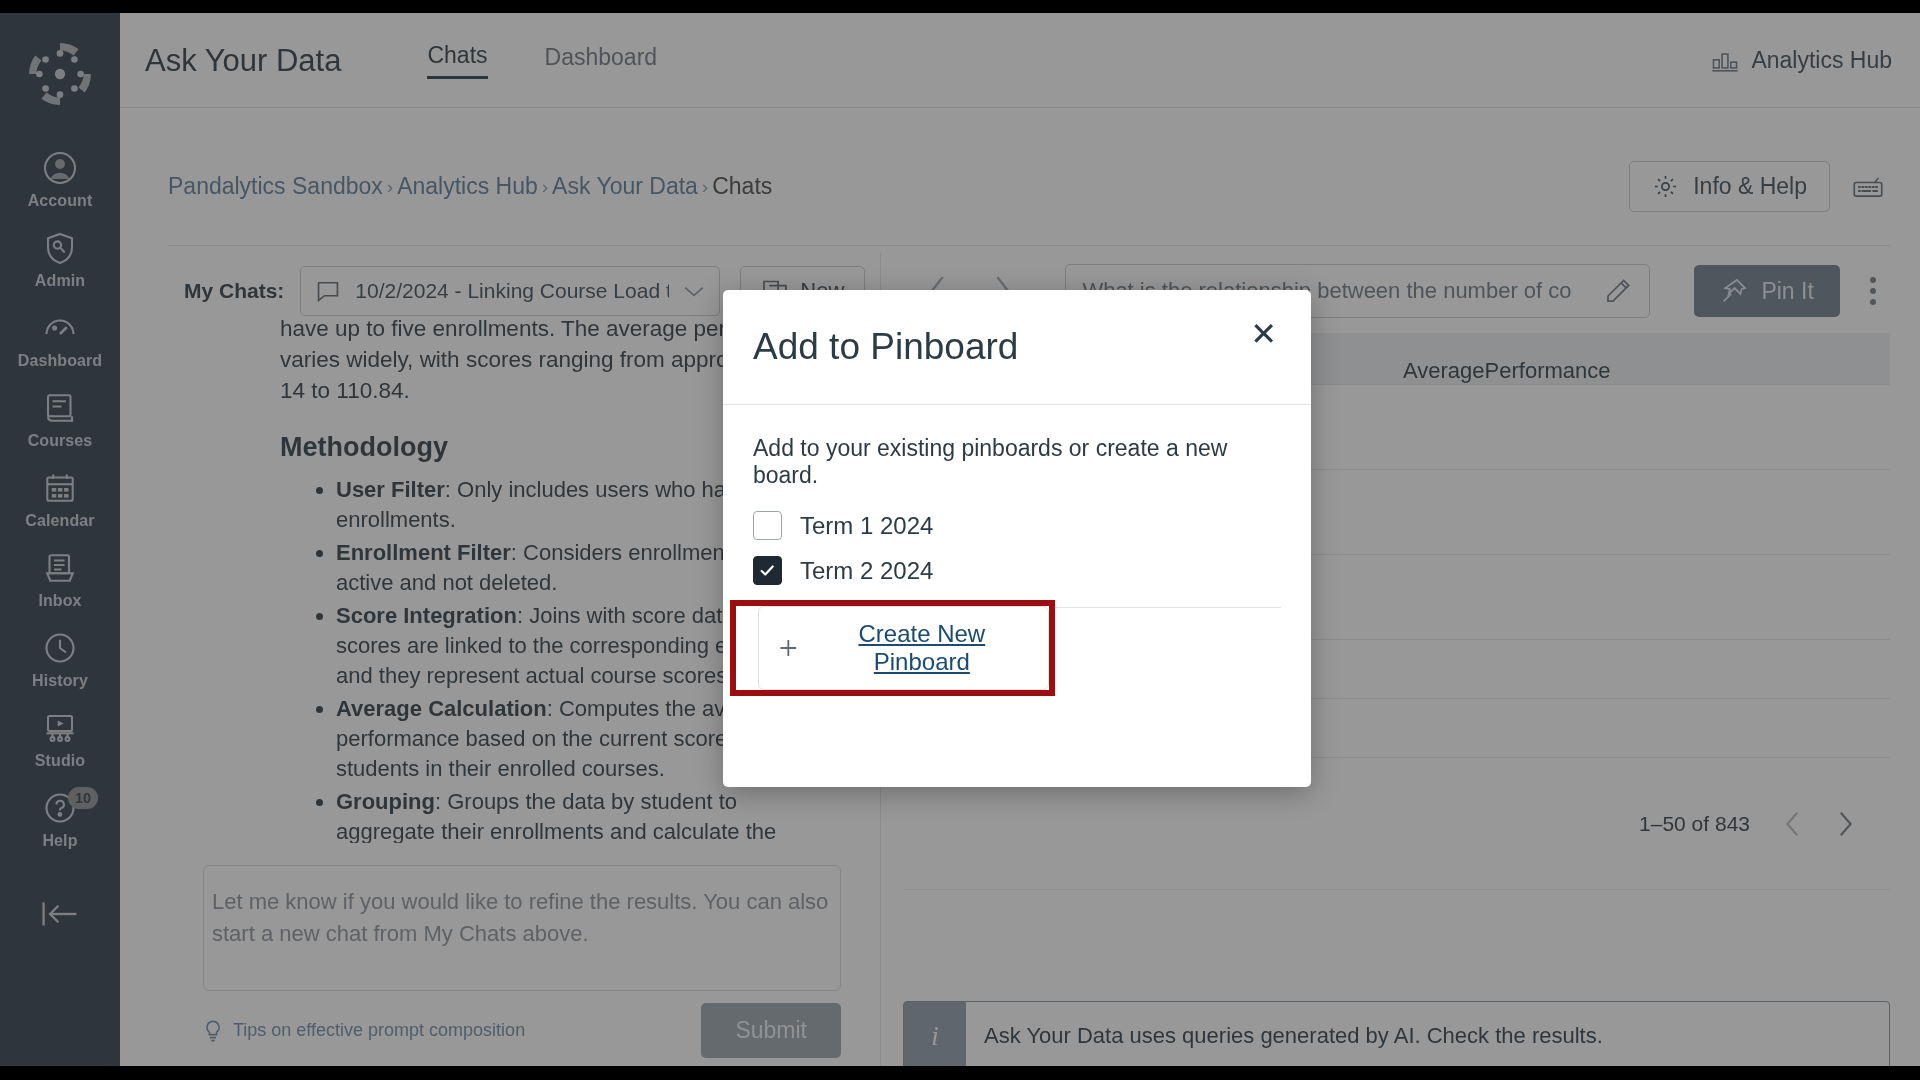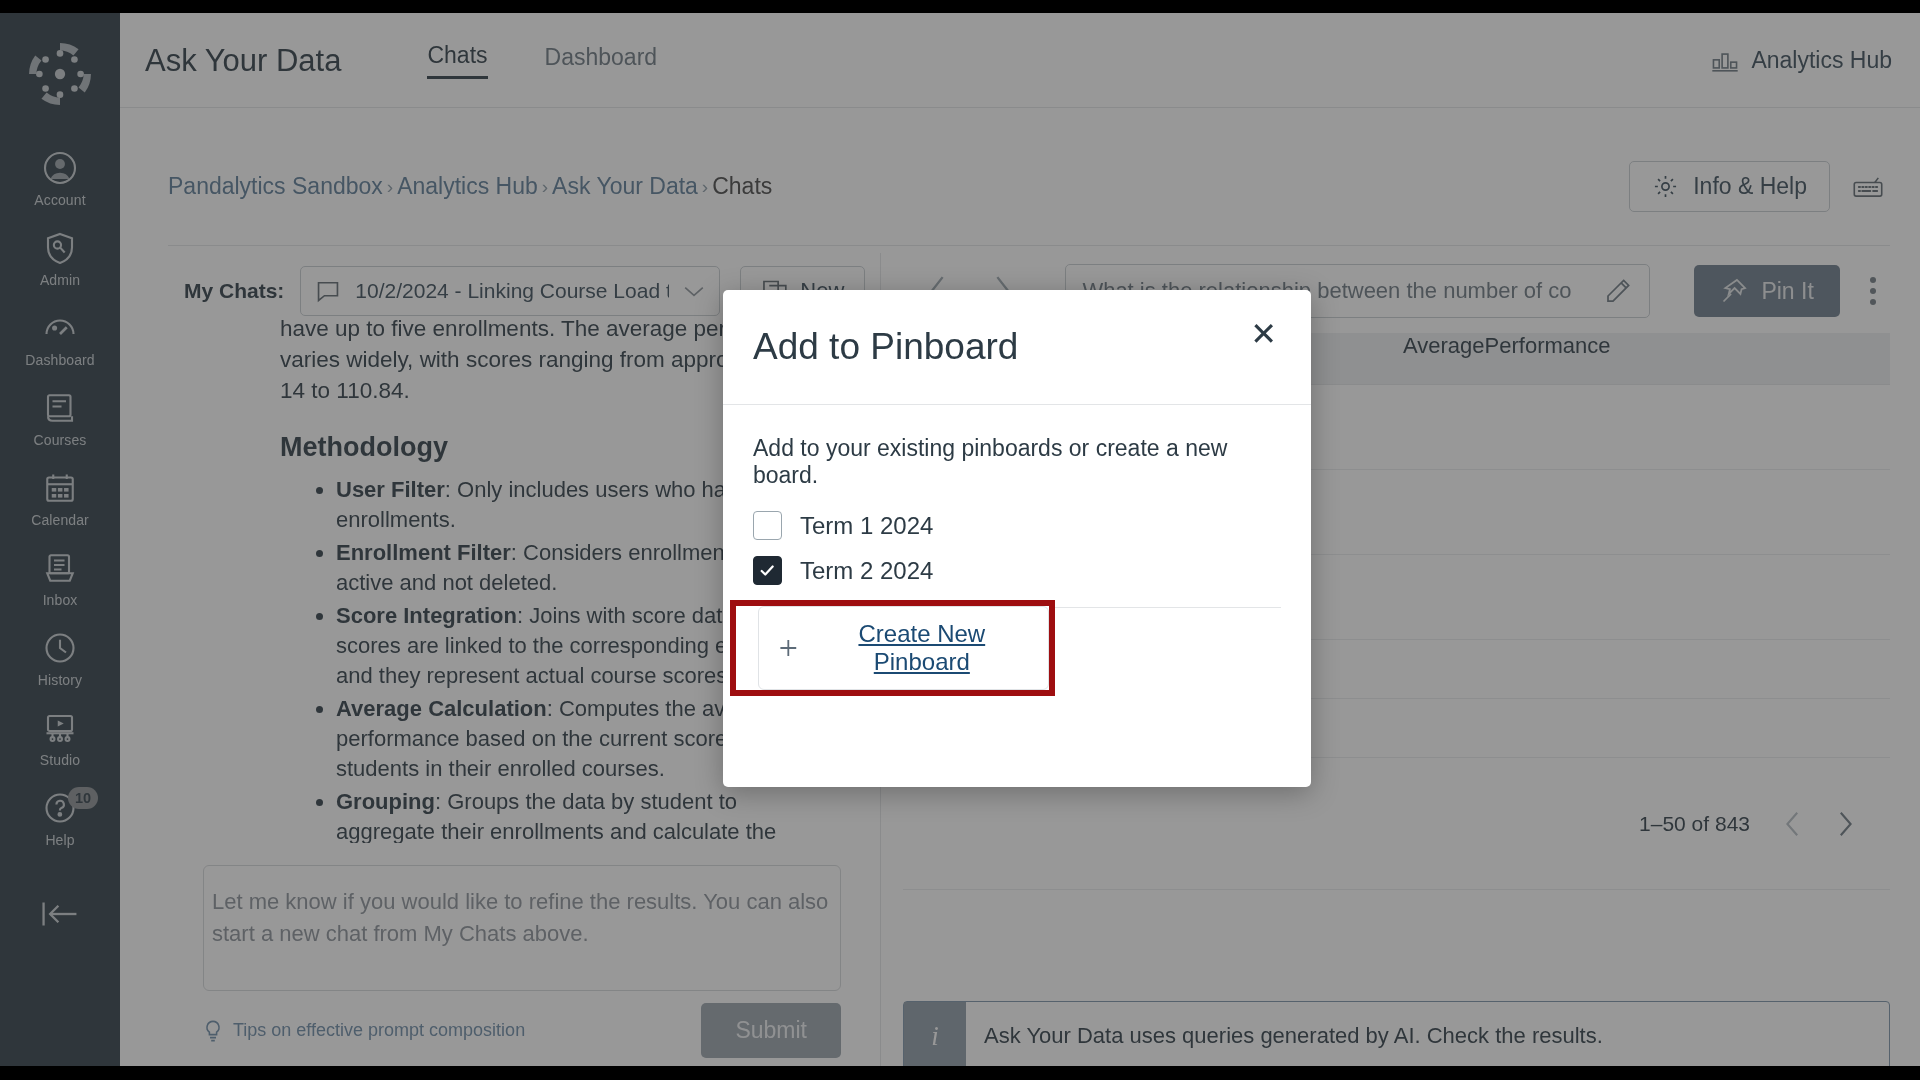--- a/index.html
+++ b/index.html
@@ -22,22 +22,22 @@
     background: #2D3B45; display: flex; flex-direction: column; align-items: center;
     padding-top: 28px; color: #c7cdd1;
   }
   .gnav-logo { width: 66px; height: 66px; margin-bottom: 34px; }
   .gnav-item {
     width: 120px; display: flex; flex-direction: column; align-items: center;
     padding: 9px 0 10px; position: relative; cursor: pointer;
   }
   .gnav-icon { width: 36px; height: 36px; display: block; }
   .gnav-label {
-    font-size: 14px; line-height: 21px; margin-top: 4px;
-    color: #c7cdd1; letter-spacing: .1px; white-space: nowrap;
+    font-size: 16px; line-height: 21px; margin-top: 4px;
+    color: #c7cdd1; letter-spacing: .1px; white-space: nowrap; font-weight: bold;
   }
   .gnav-badge {
     position: absolute; top: 6px; left: 68px;
     background: #8a8f93; color: #2D3B45; border-radius: 11px;
     min-width: 30px; height: 22px; font-size: 14.5px; font-weight: 700;
     display: flex; align-items: center; justify-content: center; padding: 0 6px;
   }
   .gnav-collapse { margin-top: 36px; cursor: pointer; }
 
   
@@ -125,21 +125,21 @@
   .tips { display: flex; align-items: center; gap: 10px; font-size: 18px; color: #6b8aa6; cursor: pointer; white-space: nowrap; }
   .submit-btn {
     margin-left: auto; background: #98a2ab; color: #eef0f2; border: none; border-radius: 5px;
     font-size: 23px; padding: 14px 34px; cursor: pointer;
   }
   .col-divider { position: absolute; left: 880px; top: 240px; width: 1px; height: 820px; background: #e3e5e7; }
 
   
   .results { position: absolute; left: 903px; top: 320px; right: 30px; }
   .res-head {
-    background: #eceef0; height: 52px; display: flex; align-items: flex-start;
+    background: #eceef0; height: 52px; display: flex; align-items: flex-end;
     padding-left: 28px; border-bottom: 1px solid #e3e5e7;
   }
   .res-head span { font-size: 22px; color: #2D3B45; margin-left: 472px; }
   .res-row { height: 59px; display: flex; align-items: center; border-bottom: 1px solid #e9ebed; padding: 0 28px; }
   .res-cell { font-size: 22px; color: #2D3B45; }
   .res-cell.c1 { width: 232px; }
   .pager { height: 132px; display: flex; align-items: center; justify-content: flex-end; gap: 34px; padding-right: 36px; border-bottom: 1px solid #e9ebed; }
   .pager-text { font-size: 21px; color: #2D3B45; }
   .pager-btn { color: #9aa6ae; cursor: pointer; }
   .disclaimer {

